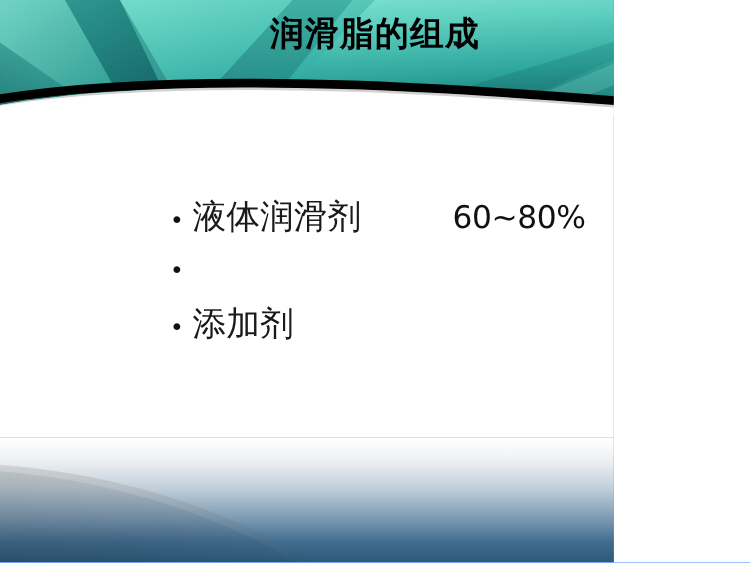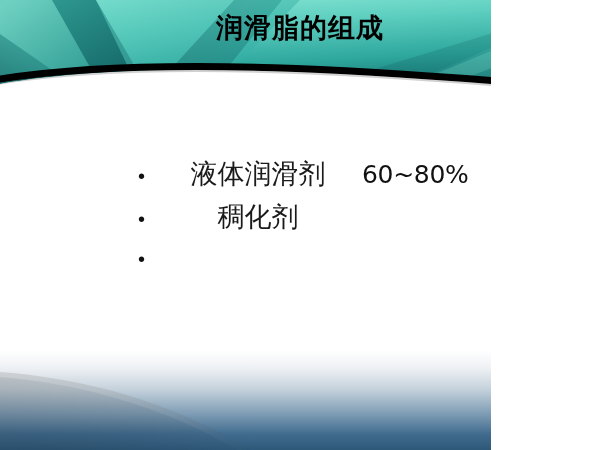--- a/index.html
+++ b/index.html
@@ -81,21 +81,20 @@
     text-align: left;
   }
 
   .bullet-label {
     flex: 0 0 208px;
     font-family: "DejaVu Serif", "Liberation Serif", serif;
     font-size: 27px;
     line-height: 43px;
     color: #1a1a1a;
     white-space: nowrap;
-    text-align: center;
   }
 
   .bullet-value {
     font-family: "DejaVu Sans", "Liberation Sans", sans-serif;
     font-size: 25px;
     line-height: 43px;
     color: #111111;
     white-space: nowrap;
     letter-spacing: -0.3px;
   }
@@ -204,22 +203,22 @@
   <div id="bullet-list">
 
     <div class="bullet-row">
       <span class="bullet-dot">•</span>
       <span class="bullet-label">液体润滑剂</span>
       <span class="bullet-value">60~80%</span>
     </div>
 
     <div class="bullet-row">
       <span class="bullet-dot">•</span>
-      <span class="bullet-label">稠化剂</span>
     </div>
 
     <div class="bullet-row">
       <span class="bullet-dot">•</span>
+      <span class="bullet-label">添加剂</span>
     </div>
 
   </div>
 
 </div>
 
 </body></html>

